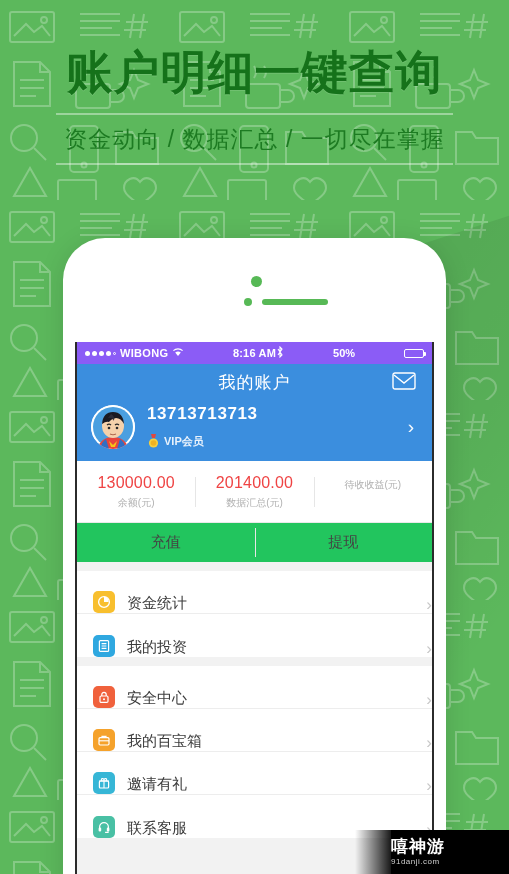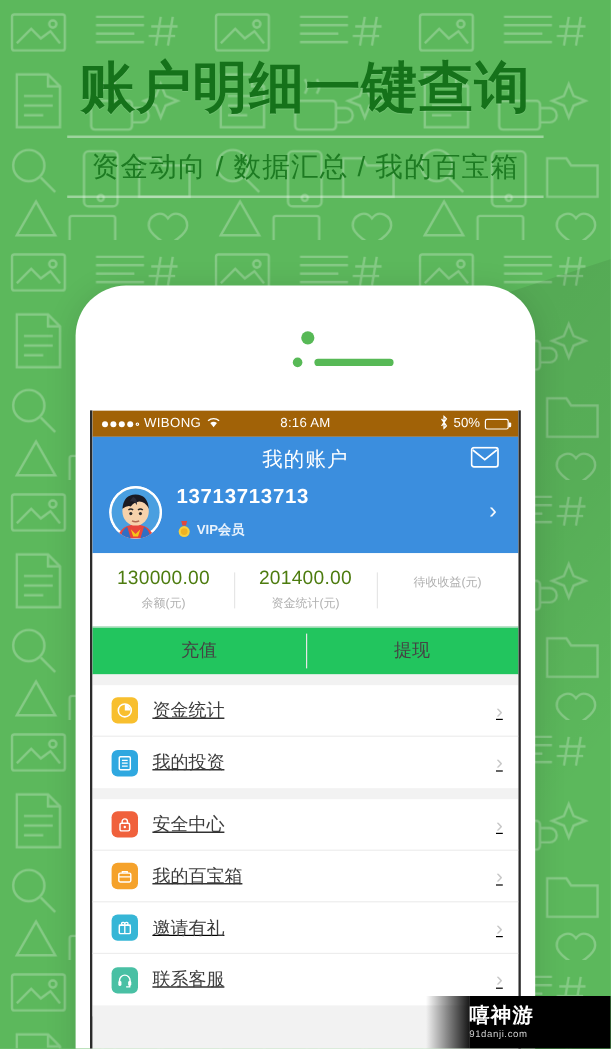--- a/index.html
+++ b/index.html
@@ -118,35 +118,36 @@
     height: 556px;
     background: #f2f2f2;
     border-left: 2px solid #2b2b2b;
     border-right: 2px solid #2b2b2b;
     overflow: hidden;
   }
 
   
   #status-bar {
     height: 22px;
-    background: #a16207;
+    background: #8b5cf6;
     color: #ffffff;
     display: flex;
     align-items: center;
     padding: 0 8px;
     font-size: 11px;
+    font-weight: bold;
   }
   #status-left { display: flex; align-items: center; gap: 4px; flex: 1; }
   #signal-dots { display: flex; gap: 2px; align-items: center; }
   .sdot { width: 5px; height: 5px; border-radius: 50%; background: #fff; }
   .sdot.hollow { background: transparent; border: 1px solid #fff; width: 3px; height: 3px; }
   #carrier { font-size: 11px; letter-spacing: 0.3px; }
   #wifi-icon { font-size: 11px; line-height: 1; }
   #status-center { font-size: 11px; letter-spacing: 0.2px; }
-  #status-right { display: flex; align-items: center; gap: 4px; flex: 1; justify-content: flex-end; }
+  #status-right { display: flex; align-items: center; gap: 4px; flex: 1; justify-content: space-between; }
   #bt-icon { font-size: 11px; }
   #batt-pct { font-size: 11px; }
   #batt-shell {
     width: 20px; height: 9px;
     border: 1px solid #fff;
     border-radius: 2px;
     position: relative;
     padding: 1px;
   }
   #batt-fill { height: 100%; width: 50%; background: #fff; border-radius: 1px; }
@@ -208,21 +209,21 @@
     flex: 1;
     text-align: center;
     position: relative;
   }
   .stat + .stat::before {
     content: "";
     position: absolute;
     left: 0; top: 3px; bottom: 3px;
     width: 1px; background: #e6e6e6;
   }
-  .stat-val { font-size: 16px; color: #4d7c0f; letter-spacing: 0.2px; }
+  .stat-val { font-size: 16px; color: #ef4444; letter-spacing: 0.2px; }
   .stat-lbl { font-size: 10px; color: #b0b0b0; margin-top: 4px; }
 
   
   #actions-row {
     background: #22c55e;
     display: flex;
     border-top: 1px solid #e9e9e9;
     height: 40px;
   }
   .action-btn {
@@ -240,26 +241,25 @@
     position: absolute;
     left: 0; top: 5px; bottom: 5px;
     width: 1px; background: #e6e6e6;
   }
 
   
   .group-gap { height: 9px; background: #f2f2f2; }
   .menu-group { background: #ffffff; }
   .menu-item {
     display: flex;
-    align-items: center;
+    align-items: flex-end;
     height: 43px;
-    padding: 0 13px 0 16px;
+    padding: 0 0 0 16px;
     border-bottom: 1px solid #ededed;
     cursor: pointer;
-    text-decoration: underline;
   }
   .menu-item:last-child { border-bottom: none; }
   .mi-icon {
     width: 22px; height: 22px;
     border-radius: 5px;
     flex: 0 0 22px;
     display: flex; align-items: center; justify-content: center;
   }
   .mi-label {
     margin-left: 12px;
@@ -352,21 +352,21 @@
       </pattern>
     </defs>
     <rect x="0" y="0" width="509" height="874" fill="url(#doodles)"></rect>
   </svg>
 
   <div id="phone-shadow"></div>
 
   <div id="headline-block">
     <div id="headline">账户明细一键查询</div>
     <div id="subtitle-wrap">
-      <div id="subtitle">资金动向 / 数据汇总 / 我的百宝箱</div>
+      <div id="subtitle">资金动向 / 数据汇总 / 一切尽在掌握</div>
     </div>
   </div>
 
   <div id="phone">
 
     <div id="phone-top">
       <div id="cam-dot"></div>
       <div id="sensor-dot"></div>
       <div id="speaker-bar"></div>
     </div>
@@ -457,21 +457,21 @@
         </div>
       </div>
 
       <div id="stats-row">
         <div class="stat">
           <div class="stat-val">130000.00</div>
           <div class="stat-lbl">余额(元)</div>
         </div>
         <div class="stat">
           <div class="stat-val">201400.00</div>
-          <div class="stat-lbl">资金统计(元)</div>
+          <div class="stat-lbl">数据汇总(元)</div>
         </div>
         <div class="stat">
           <div class="stat-lbl">待收收益(元)</div>
         </div>
       </div>
 
       <div id="actions-row">
         <div class="action-btn">充值</div>
         <div class="action-btn">提现</div>
       </div>

